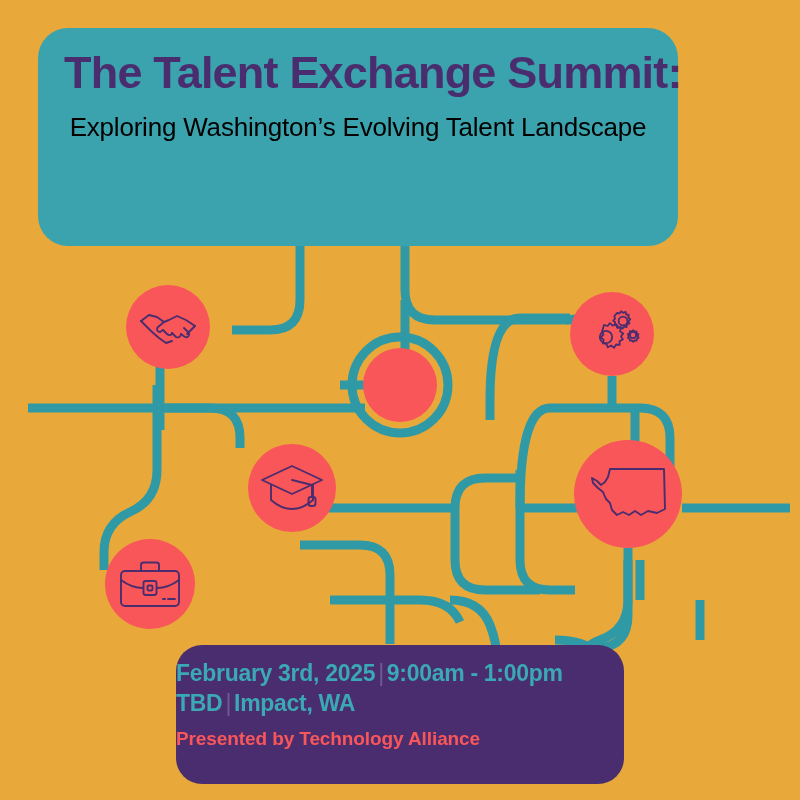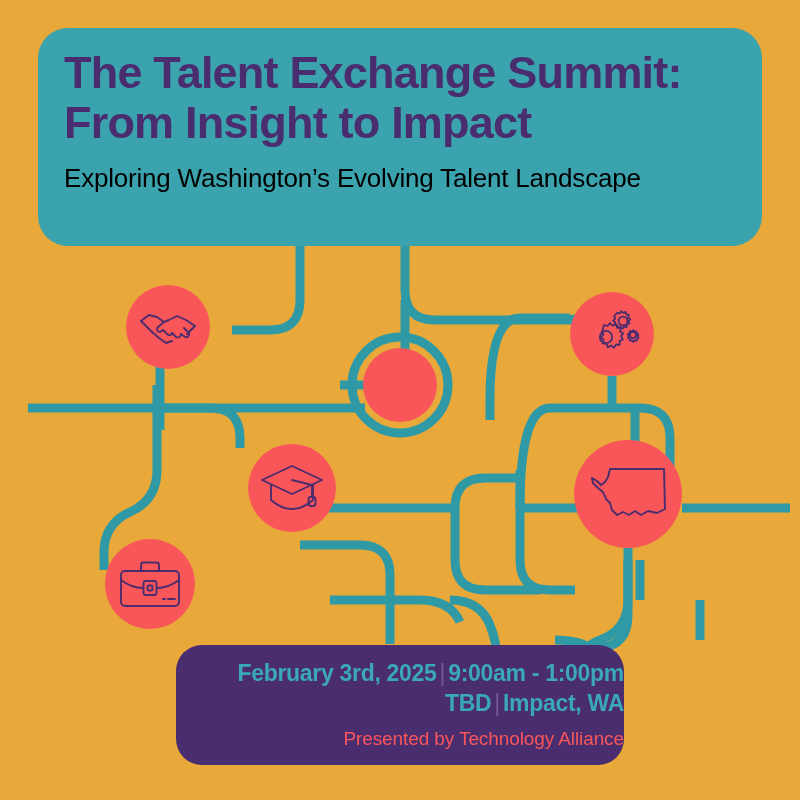--- a/index.html
+++ b/index.html
@@ -25,27 +25,28 @@
     height: 800px;
     z-index: 1;
     pointer-events: none;
   }
 
   
   .header-card {
     position: absolute;
     left: 38px;
     top: 28px;
-    width: 724px;
+    width: 640px;
     height: 218px;
     background: #3ba3ad;
     border-radius: 30px;
     z-index: 3;
     box-sizing: border-box;
     padding: 20px 26px 0 26px;
+    text-align: center;
   }
   .header-title {
     color: #4a2d6e;
     font-size: 45px;
     font-weight: bold;
     line-height: 1.12;
     letter-spacing: -0.8px;
     margin: 0;
     white-space: nowrap;
   }
@@ -72,45 +73,45 @@
   }
   .node svg { display: block; }
   .node-plain { z-index: 2; }
 
   
   .info-card {
     position: absolute;
     left: 176px;
     top: 645px;
     width: 448px;
-    height: 120px;
+    height: 139px;
     background: #4a2d6e;
     border-radius: 26px;
     z-index: 5;
     box-sizing: border-box;
     padding-top: 13px;
-    text-align: right;
+    text-align: left;
   }
   .info-line {
     color: #3ba8b5;
     font-size: 23px;
     font-weight: bold;
     line-height: 1.32;
     letter-spacing: -0.3px;
     white-space: nowrap;
   }
   .info-sep {
     color: #6f5b93;
     font-weight: normal;
     padding: 0 3px;
   }
   .info-presented {
     color: #f9565a;
     font-size: 19px;
-    font-weight: normal;
+    font-weight: bold;
     line-height: 1.2;
     margin-top: 9px;
     letter-spacing: -0.1px;
     white-space: nowrap;
   }
 </style>
 </head>
 <body>
 
 <div id="poster">
@@ -159,21 +160,20 @@
       <path d="M330 600 L420 600 Q450 600 460 622"></path>
 
       <path d="M700 600 L700 640"></path>
       <path d="M640 560 L640 600"></path>
     </g>
   </svg>
 
   <div class="header-card">
     <div class="header-title">
       <span>The Talent Exchange Summit:</span>
-      <span class="line2">From Insight to Impact</span>
     </div>
     <div class="header-subtitle">Exploring Washington’s Evolving Talent Landscape</div>
   </div>
 
   <div class="node" style="left:126px; top:285px; width:84px; height:84px;">
     <span>
       <svg width="58" height="40" viewBox="0 0 58 40" fill="none" stroke="#4a2d6e" stroke-width="1.9" stroke-linecap="round" stroke-linejoin="round">
         <path d="M2 14 L10 8 L18 10 L25 15 L30 13 L38 9 L47 13 L56 19"></path>
         <path d="M25 15 L19 20 C17 22 18 25 21 25 L24 23"></path>
         <path d="M24 23 L28 27 C30 29 33 28 33 26"></path>

